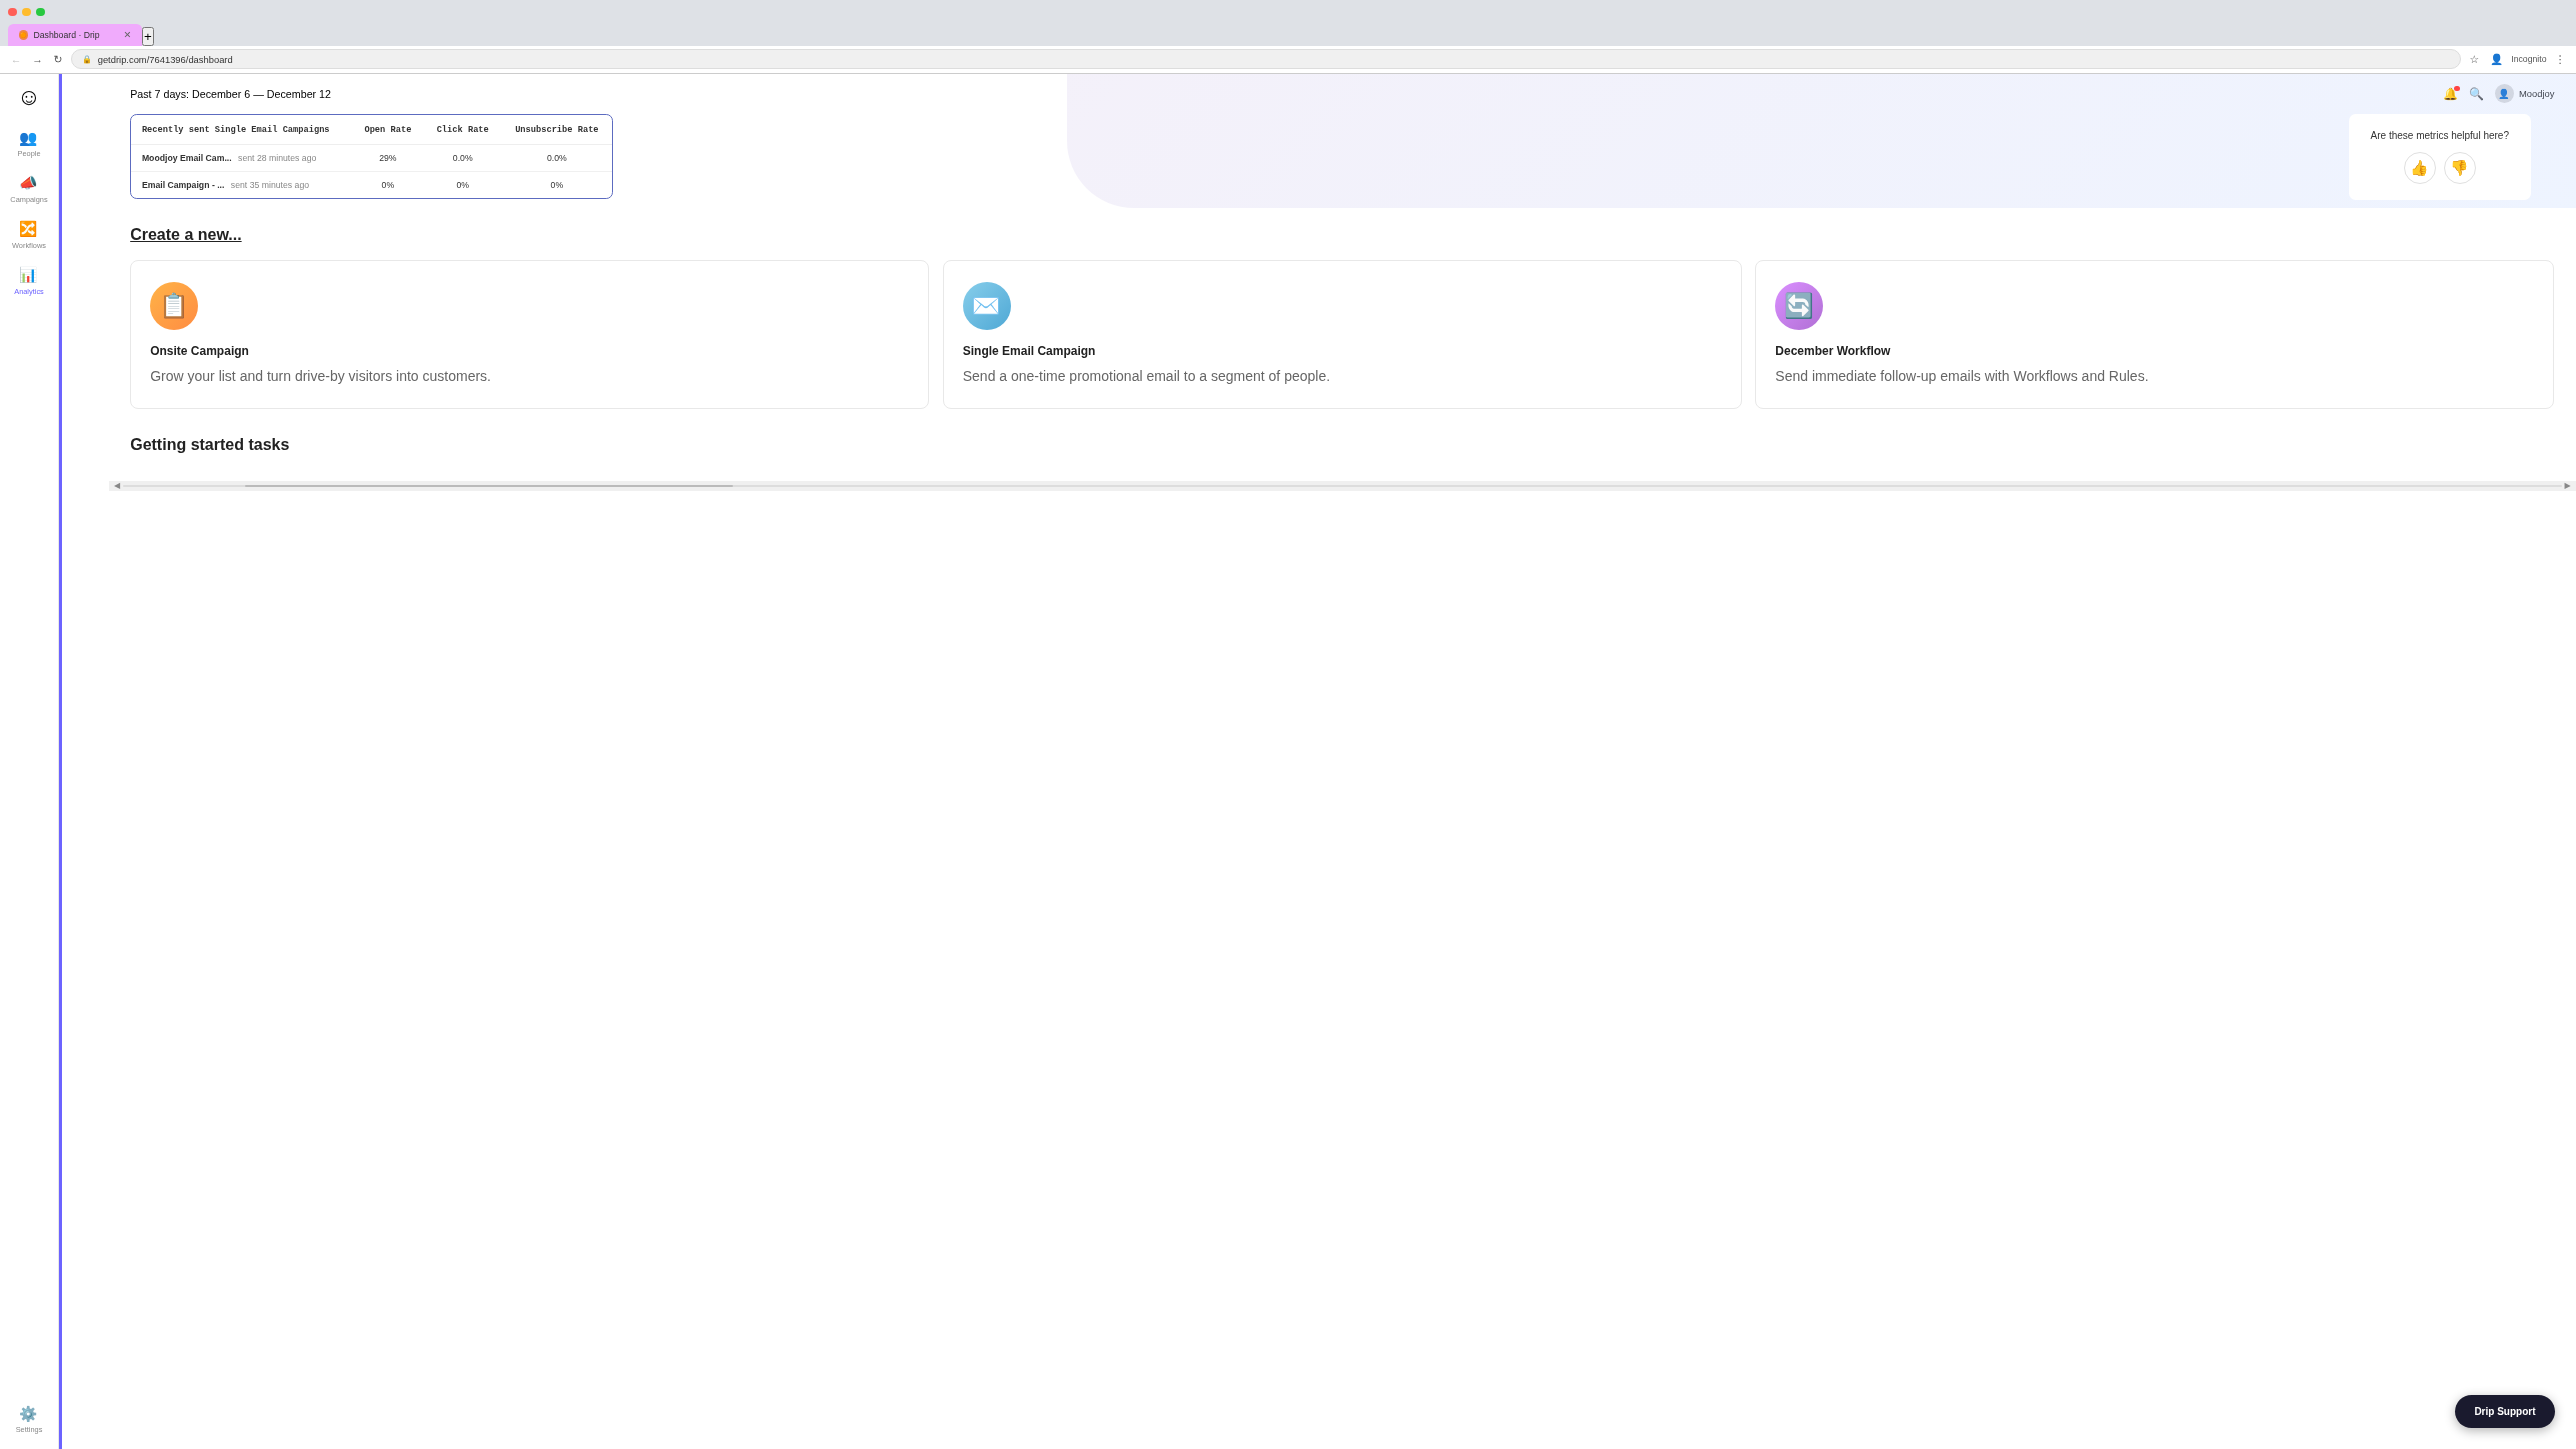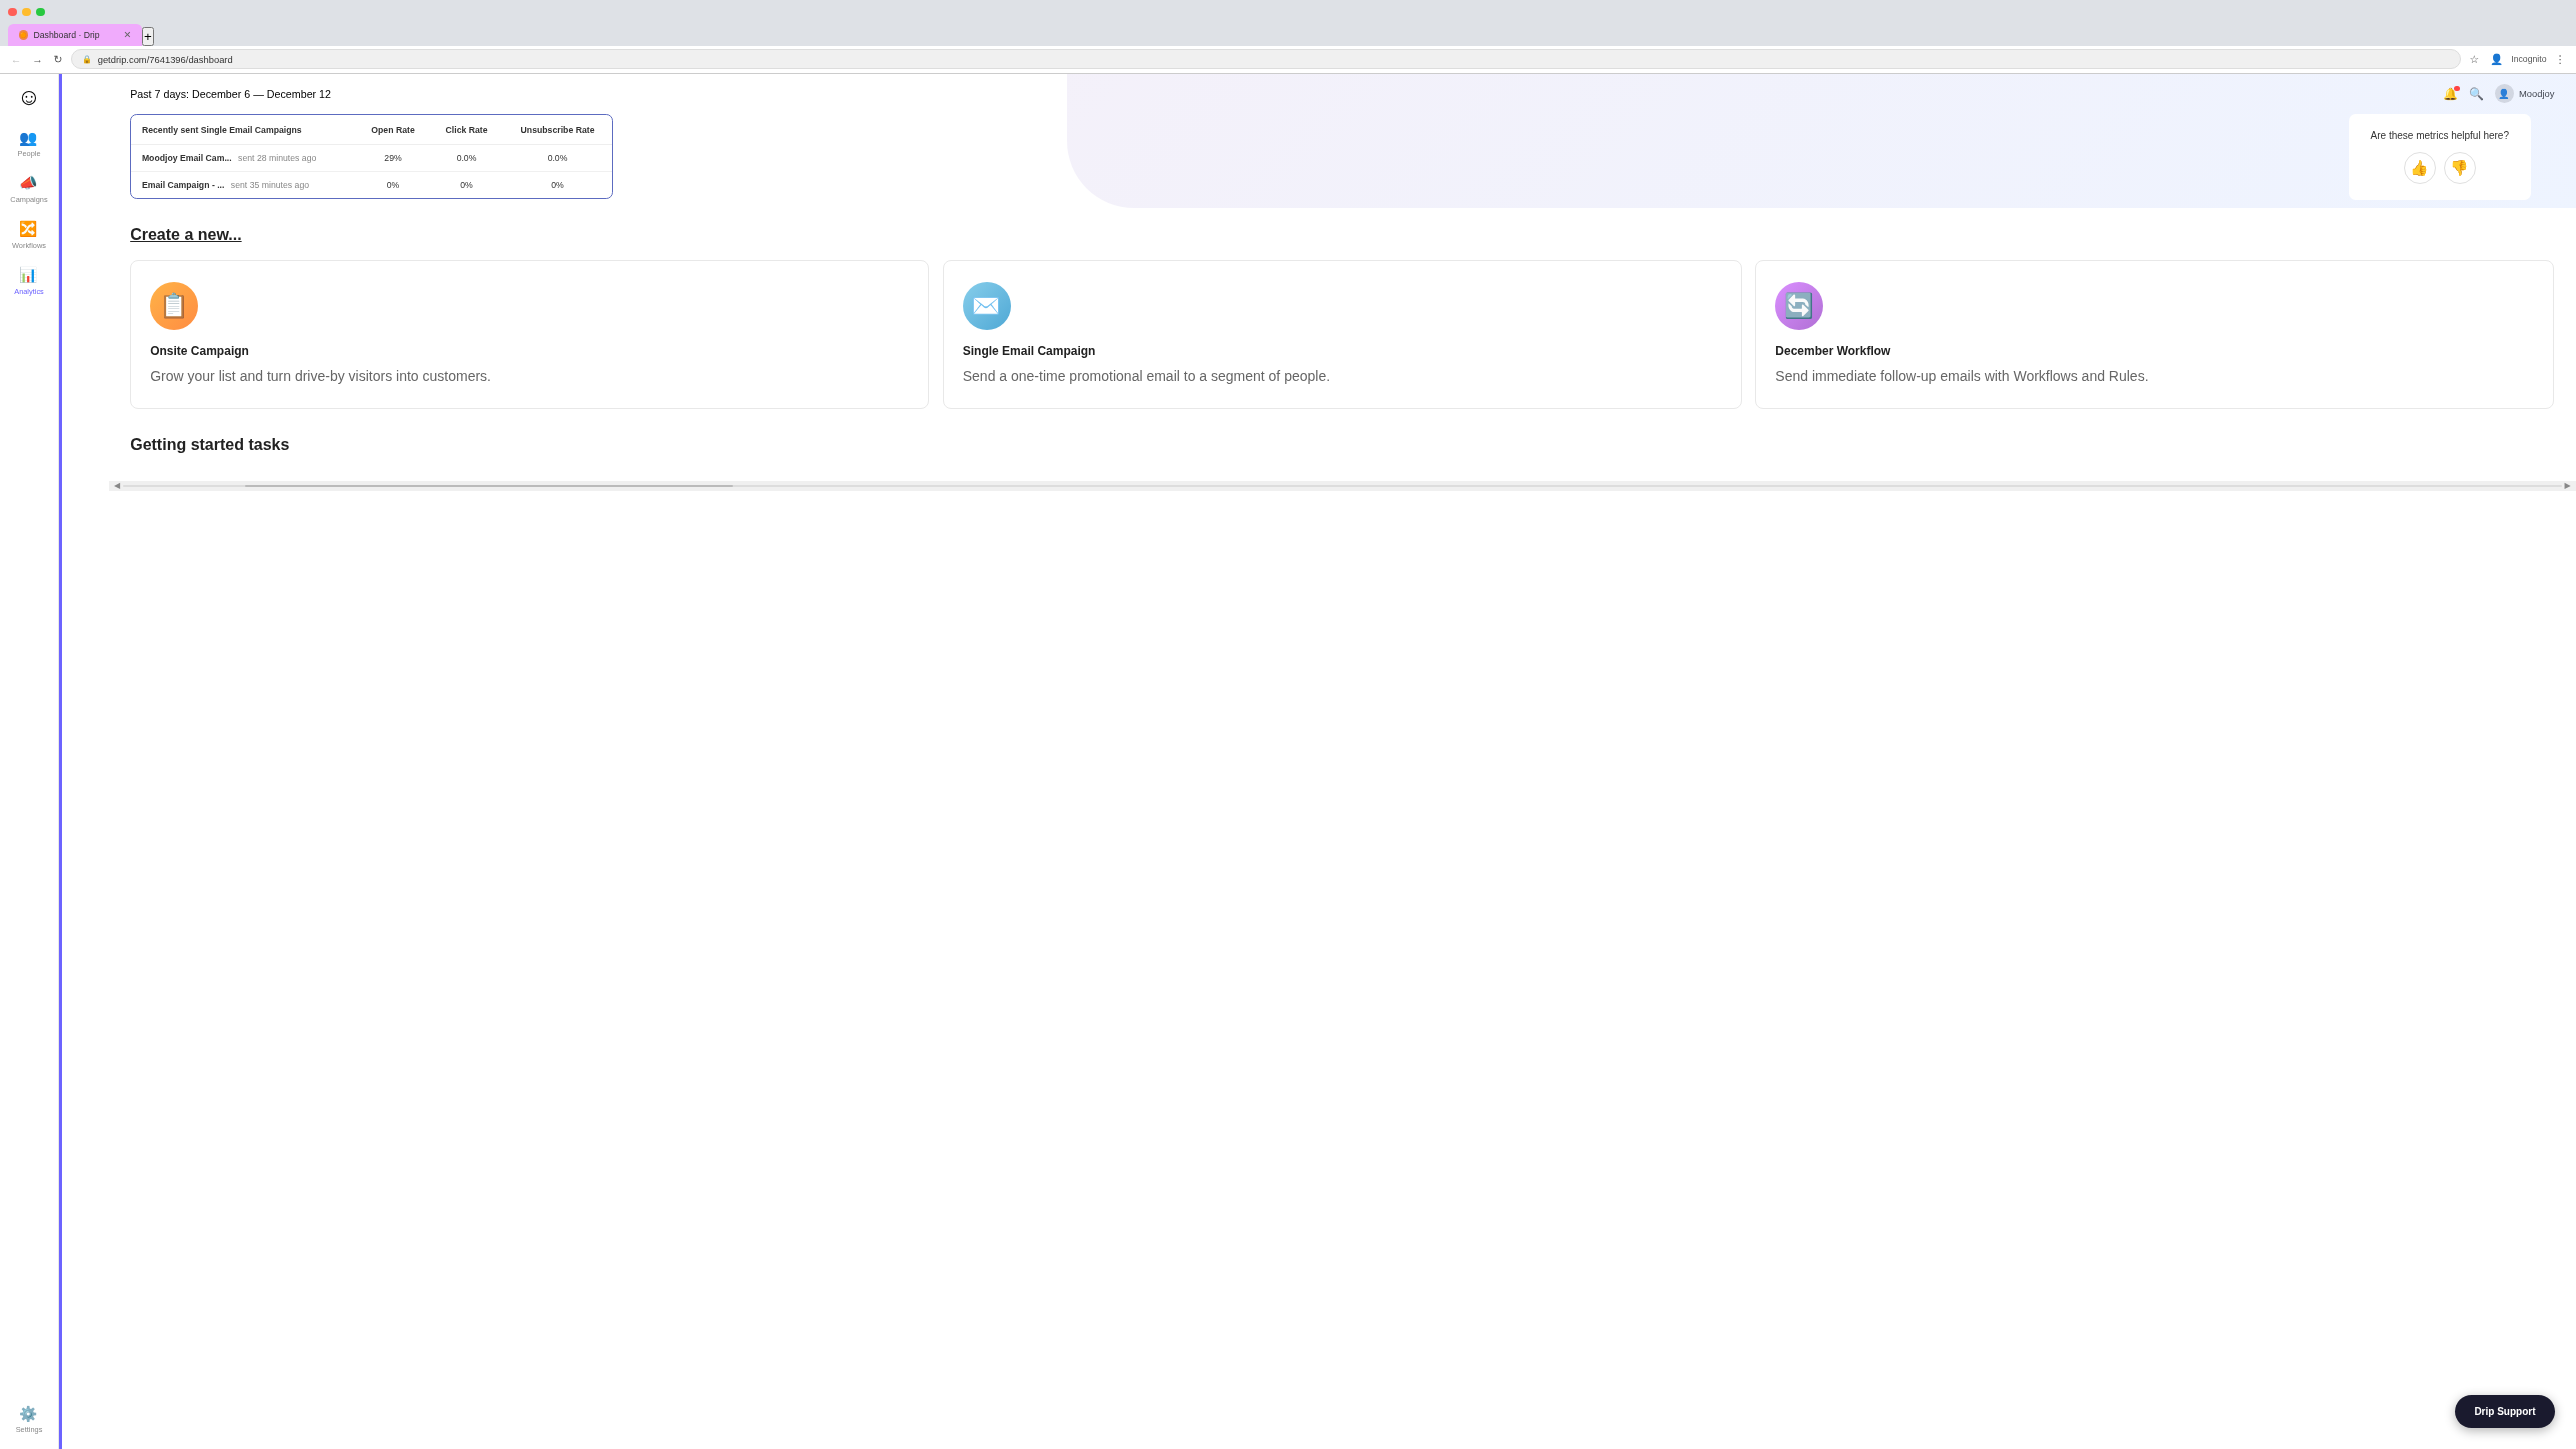--- a/index.html
+++ b/index.html
@@ -55,21 +55,21 @@
 
     
     .bg-decoration { position: absolute; top: 0; right: 0; width: 60%; height: 134px; background: linear-gradient(135deg, rgba(180,160,220,0.15) 0%, rgba(140,180,255,0.15) 100%); border-radius: 0 0 0 67px; pointer-events: none; z-index: 0; }
 
     
     .content { padding: 0 21.5px 21.5px; position: relative; z-index: 1; }
 
     
     .campaign-card { background: #fff; border: 1.3px solid #5c6bc0; border-radius: 6.7px; overflow: hidden; margin-bottom: 27px; max-width: 483px; }
     .campaign-table { width: 100%; border-collapse: collapse; }
-    .campaign-table th { padding: 9.4px 10.7px; text-align: left; font-size: 8.7px; font-weight: 600; color: #333; border-bottom: 0.7px solid #eee; }
+    .campaign-table th { padding: 9.4px 10.7px; text-align: left; font-size: 8.7px; font-weight: 600; color: #333; border-bottom: 0.7px solid #eee; font-family: Liberation Mono, monospace; }
     .campaign-table th.numeric { text-align: center; }
     .campaign-table td { padding: 8px 10.7px; font-size: 8.7px; color: #333; }
     .campaign-table td.numeric { text-align: center; }
     .campaign-name { font-weight: 600; }
     .campaign-time { color: #888; font-weight: 400; margin-left: 4px; }
     .campaign-table tr:not(:last-child) td { border-bottom: 0.7px solid #f0f0f0; }
 
     
     .feedback-section { position: absolute; right: 24px; top: 0; background: #fff; border-radius: 6.7px; padding: 16px 21.5px; text-align: center; }
     .feedback-title { font-size: 10px; color: #333; margin-bottom: 10.7px; }

